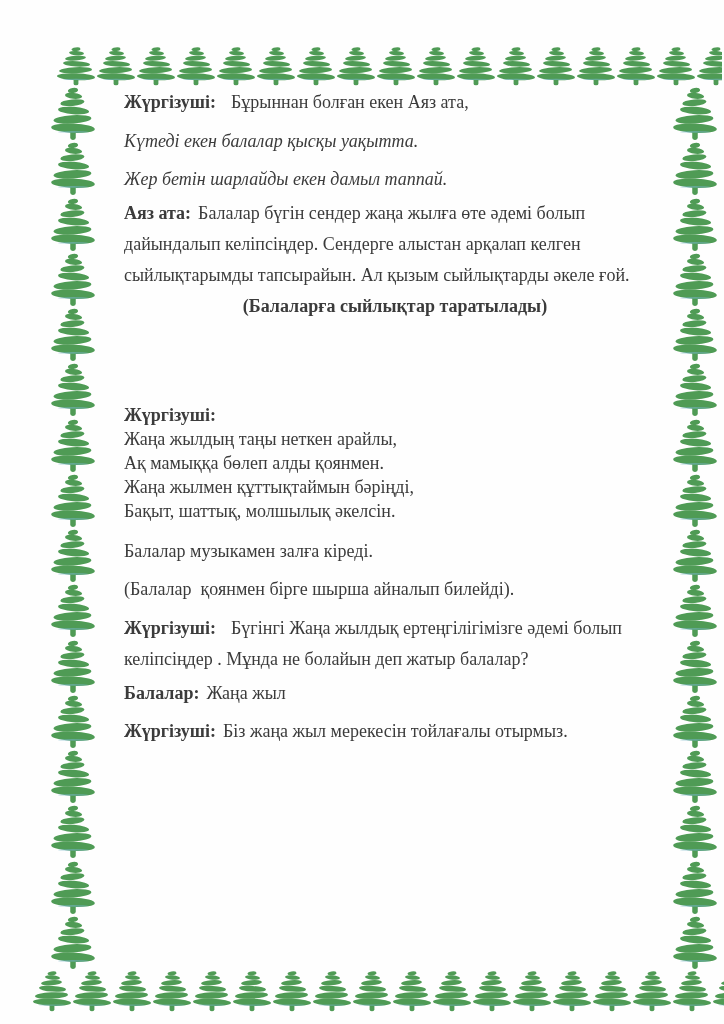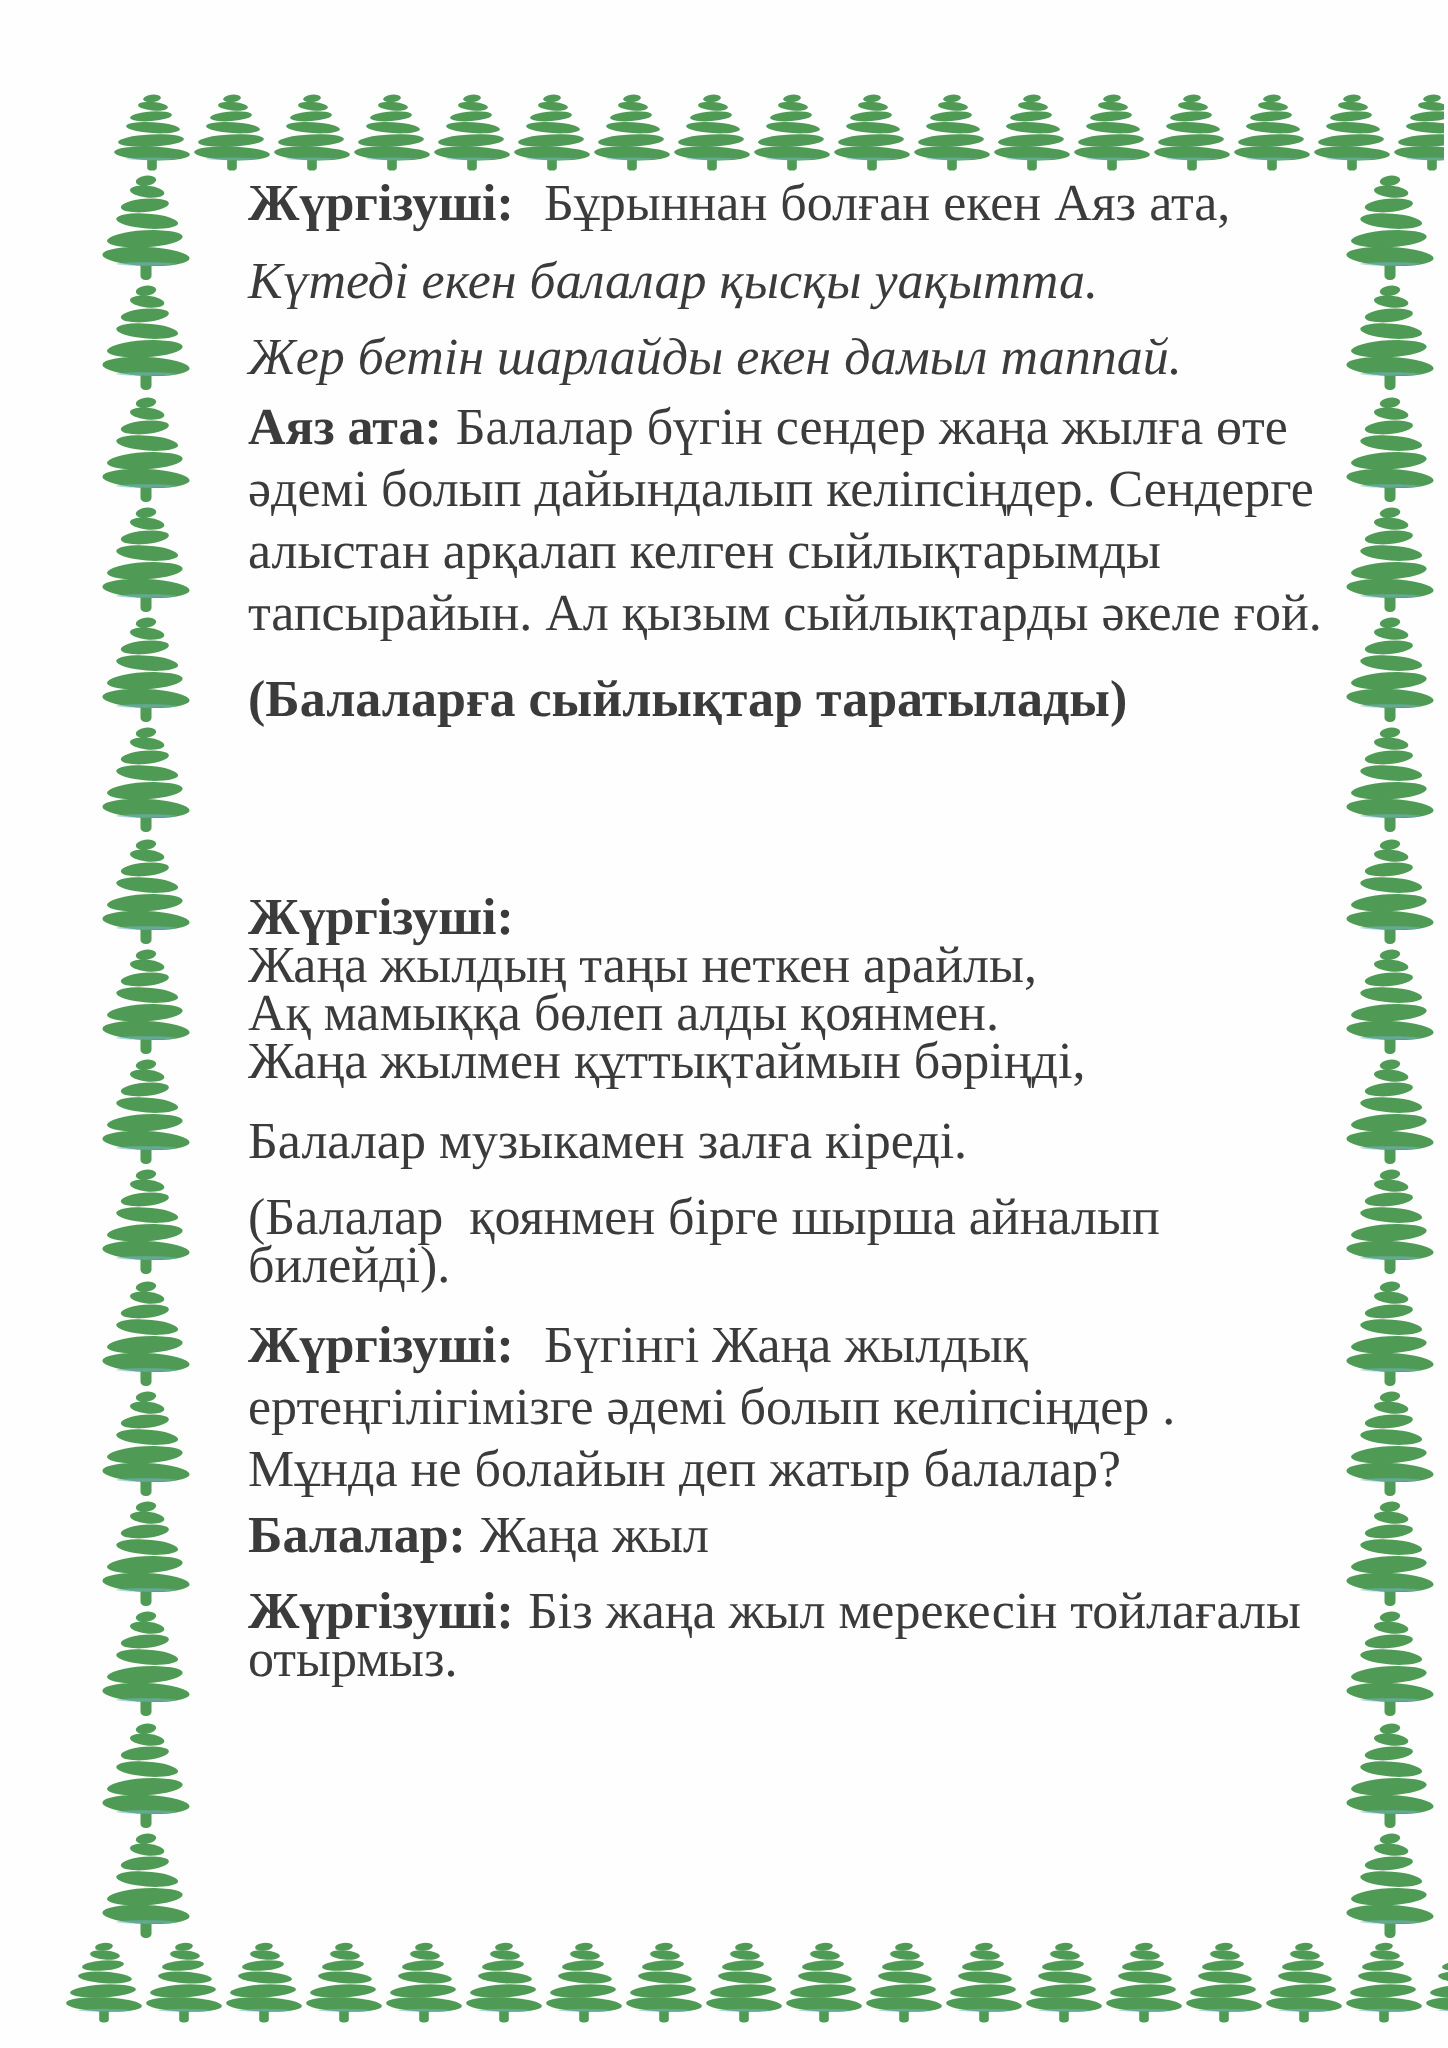--- a/index.html
+++ b/index.html
@@ -13,35 +13,35 @@
   .tree-border.vert{flex-direction:column;justify-content:space-between;}
   #border-top{left:56px;right:2px;top:46px;height:40px;}
   #border-bottom{left:32px;right:0px;top:970px;height:42px;}
   #border-left{left:50px;width:48px;top:86px;height:884px;}
   #border-right{right:4px;width:48px;top:86px;height:884px;}
   .tree-border svg{flex:0 0 auto;}
 
   .content{
     position:absolute;left:124px;top:86px;width:542px;
     color:var(--text-color,#3b3b3b);
-    font-size:26px;
+    font-size:18px;
   }
   .content p{margin:0;line-height:24px;white-space:pre-wrap;}
   .content p.para{line-height:31px;}
   .spk{font-weight:bold;margin-right:7px;}
   .spk.wide{margin-right:15px;}
   .stage{font-weight:bold;}
 
   
   #b0{margin-top:4px;}
   .verse1{margin-left:112px;font-style:italic;}
   .verse1.first{margin-top:15px;}
   .verse1.next{margin-top:14px;}
   #b2{margin-top:7px;}
-  #b3{margin-top:16px;}
+  #b3{margin-top:3px;text-align:center;}
   #b4{margin-top:85px;}
   .verse2{margin-left:100px;margin-top:14px;}
   #b6{margin-top:16px;}
   #b7{margin-top:14px;}
   #b8{margin-top:12px;}
   #b9{margin-top:6px;}
   #b10{margin-top:14px;}
   #b11{margin-top:12px;}
 </style>
 </head>
@@ -281,20 +281,21 @@
 
   <p id="b2" class="para"><b class="spk">Аяз ата:</b><span>Балалар бүгін сендер жаңа жылға өте әдемі болып дайындалып келіпсіңдер. Сендерге алыстан арқалап келген сыйлықтарымды тапсырайын. Ал қызым сыйлықтарды әкеле ғой.</span></p>
 
   <p id="b3" class="stage">(Балаларға сыйлықтар таратылады)</p>
 
   <p id="b4"><b class="spk">Жүргізуші:</b></p>
 
   <p class="verse2">Жаңа жылдың таңы неткен арайлы,</p>
   <p class="verse2">Ақ мамыққа бөлеп алды қоянмен.</p>
   <p class="verse2">Жаңа жылмен құттықтаймын бәріңді,</p>
+  <p class="verse2">Бақыт, шаттық, молшылық әкелсін.</p>
 
   <p id="b6">Балалар музыкамен залға кіреді.</p>
   <p id="b7">(Балалар  қоянмен бірге шырша айналып билейді).</p>
 
   <p id="b8" class="para"><b class="spk wide">Жүргізуші:</b><span>Бүгінгі Жаңа жылдық ертеңгілігімізге әдемі болып келіпсіңдер . Мұнда не болайын деп жатыр балалар?</span></p>
 
   <p id="b9"><b class="spk">Балалар:</b><span>Жаңа жыл</span></p>
 
   <p id="b10"><b class="spk">Жүргізуші:</b><span>Біз жаңа жыл мерекесін тойлағалы отырмыз.</span></p>
 

